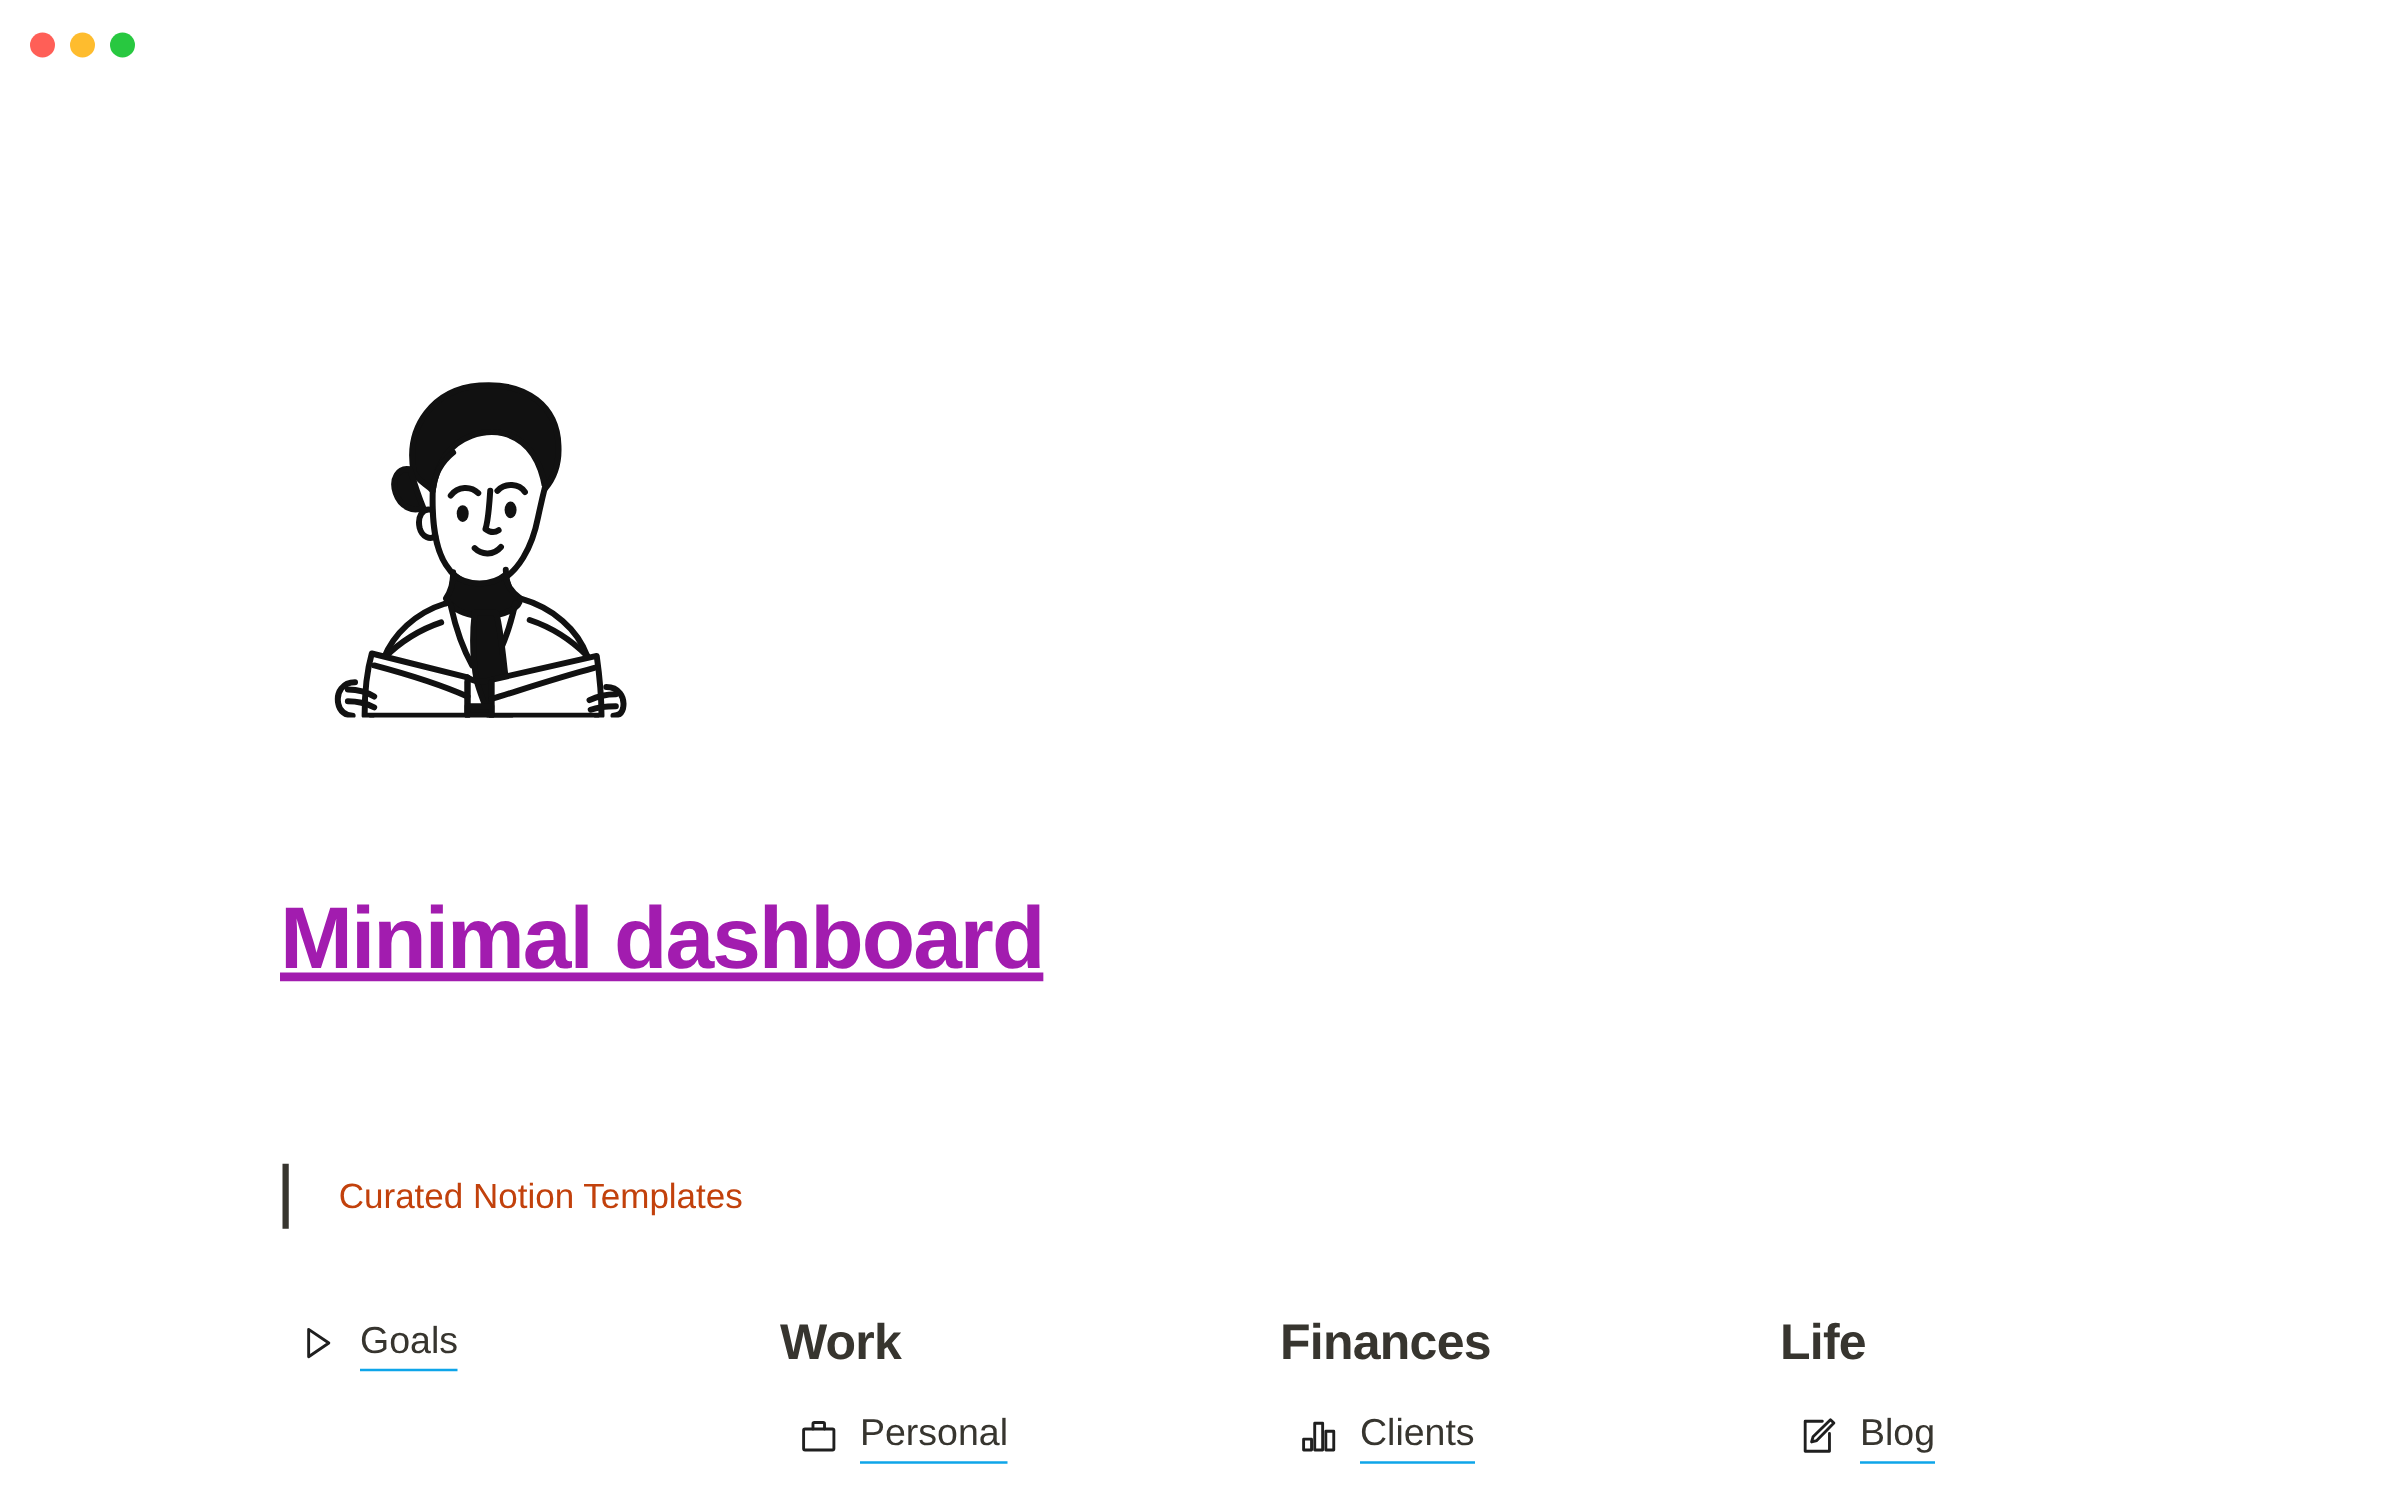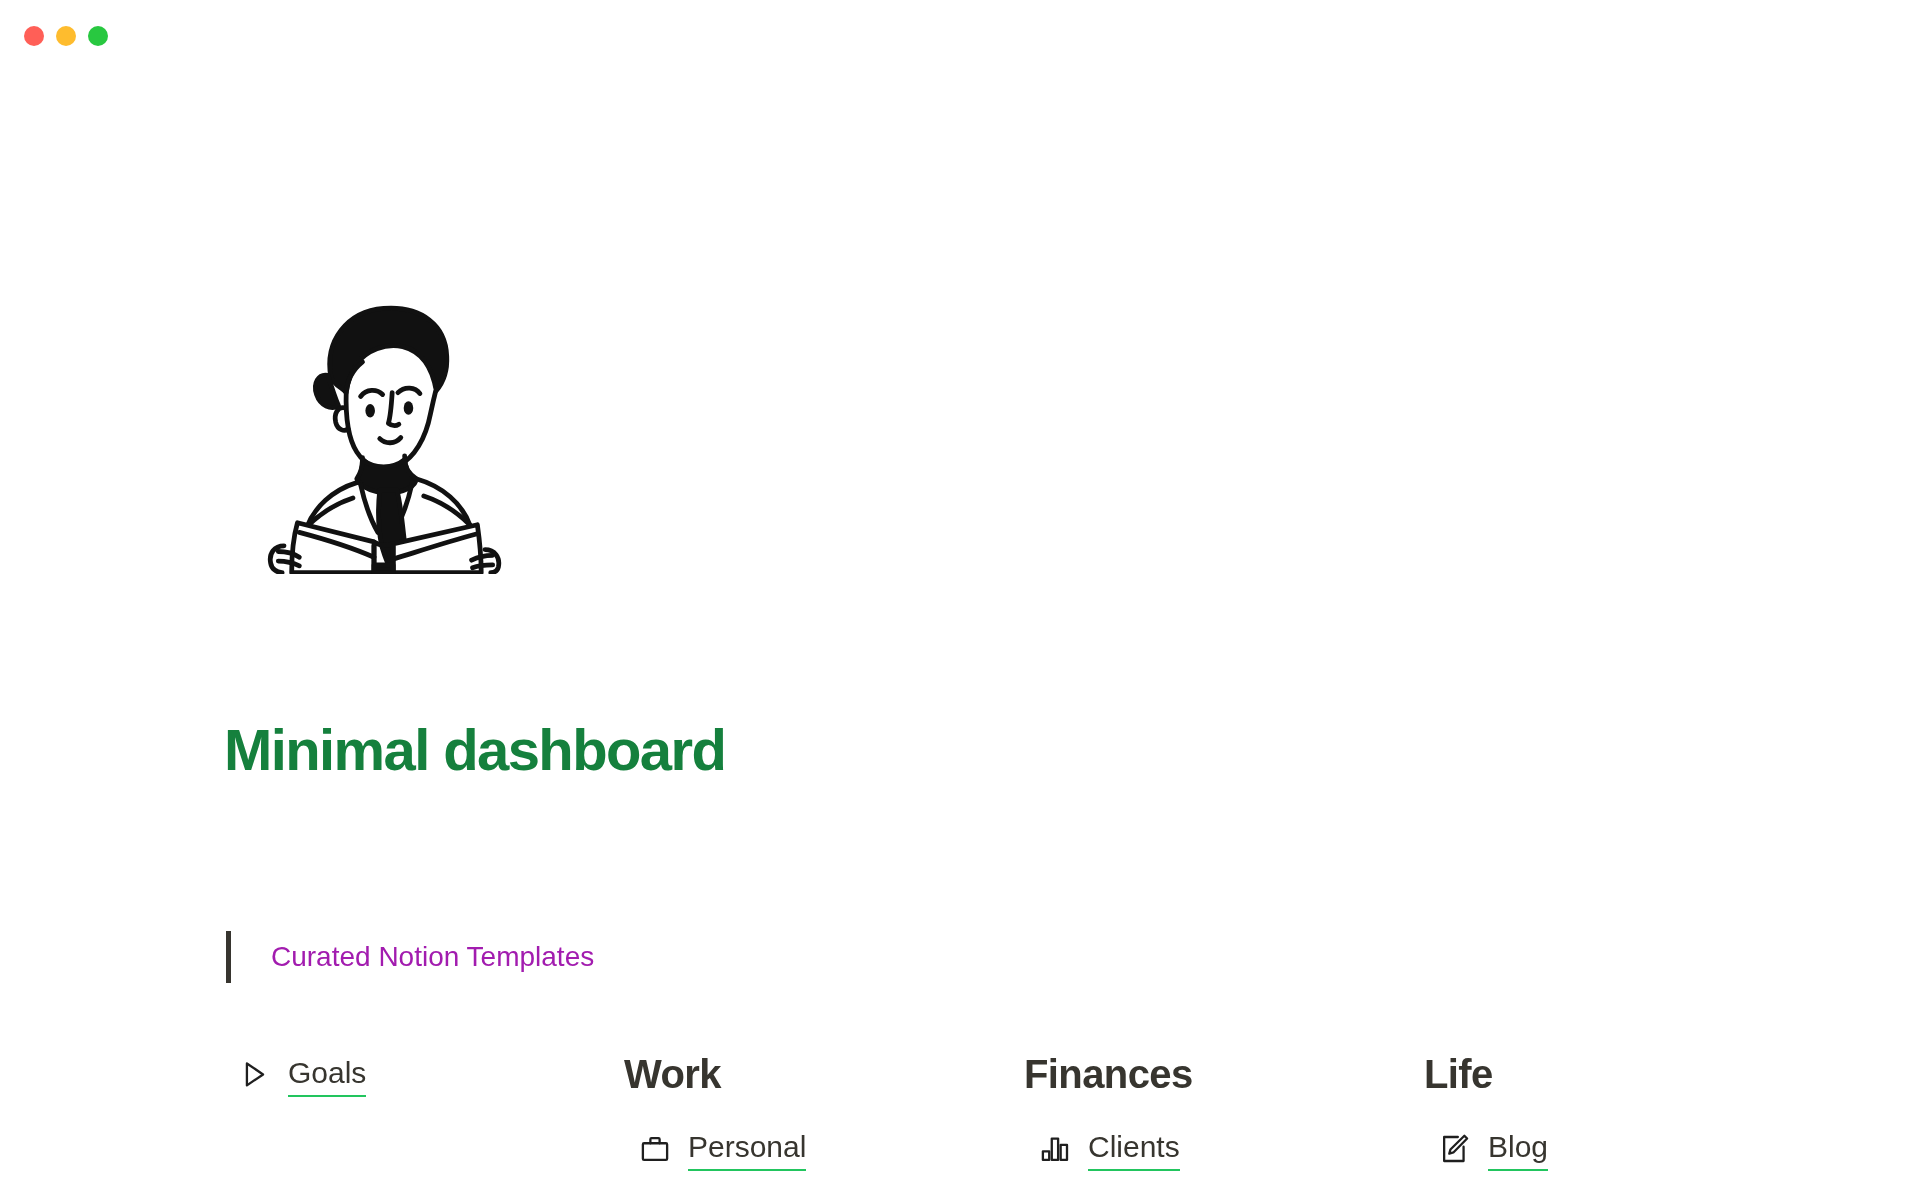--- a/index.html
+++ b/index.html
@@ -61,26 +61,27 @@
     width: 268px;
     height: 290px;
   }
   .illustration-wrap svg { display: block; width: 268px; height: 290px; }
 
   
   .page-title {
     position: absolute;
     left: 224px;
     top: 632px;
-    font-size: 58px;
+    font-size: 70px;
     line-height: 92px;
     font-weight: bold;
     letter-spacing: -1.6px;
-    color: #15803d;
+    color: #a21caf;
     white-space: nowrap;
+    text-decoration: underline;
   }
 
   
   .quote-block {
     position: absolute;
     left: 226px;
     top: 858px;
     display: flex;
     align-items: center;
     height: 54px;
@@ -88,21 +89,21 @@
   .quote-bar {
     width: 5px;
     height: 52px;
     background: #37352F;
     flex: 0 0 5px;
   }
   .quote-text {
     margin-left: 40px;
     font-size: 28px;
     line-height: 40px;
-    color: #a21caf;
+    color: #c2410c;
     white-space: nowrap;
   }
 
   
   .columns {
     position: absolute;
     left: 224px;
     top: 978px;
     width: 1640px;
     display: flex;
@@ -138,21 +139,21 @@
     color: #1F1F1F;
   }
   .link-icon svg { display: block; }
 
   .link-label {
     margin-left: 16px;
     font-size: 30px;
     line-height: 38px;
     color: #37352F;
     white-space: nowrap;
-    border-bottom: 2px solid #22c55e;
+    border-bottom: 2px solid #0ea5e9;
     padding-bottom: 3px;
   }
 </style>
 </head>
 <body>
 
 <div class="window-chrome">
   <div class="traffic-lights">
     <span class="tl-dot" style="background:#FF5F57"></span>
     <span class="tl-dot" style="background:#FEBC2E"></span>

